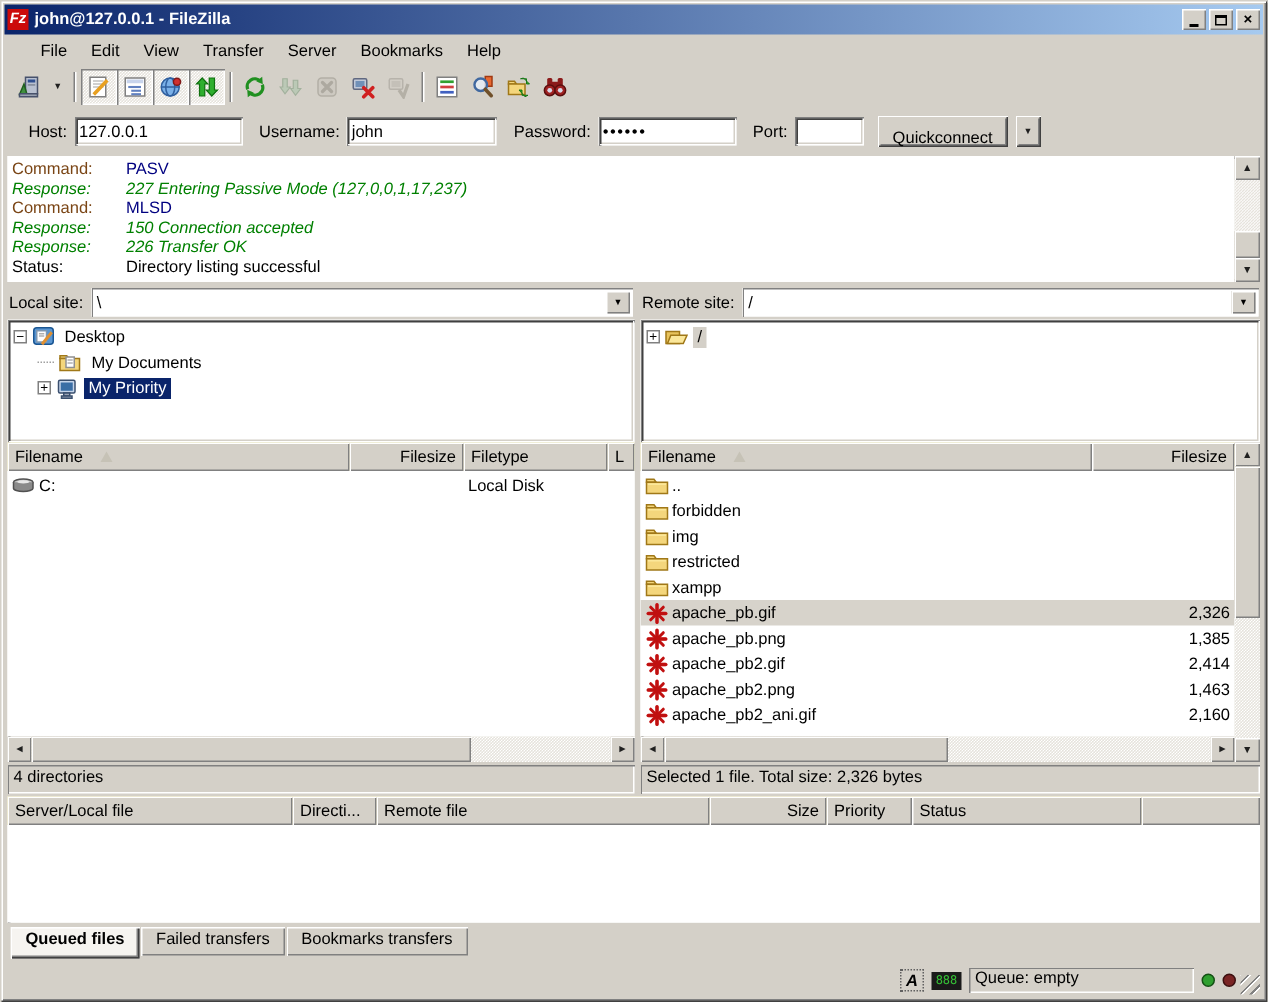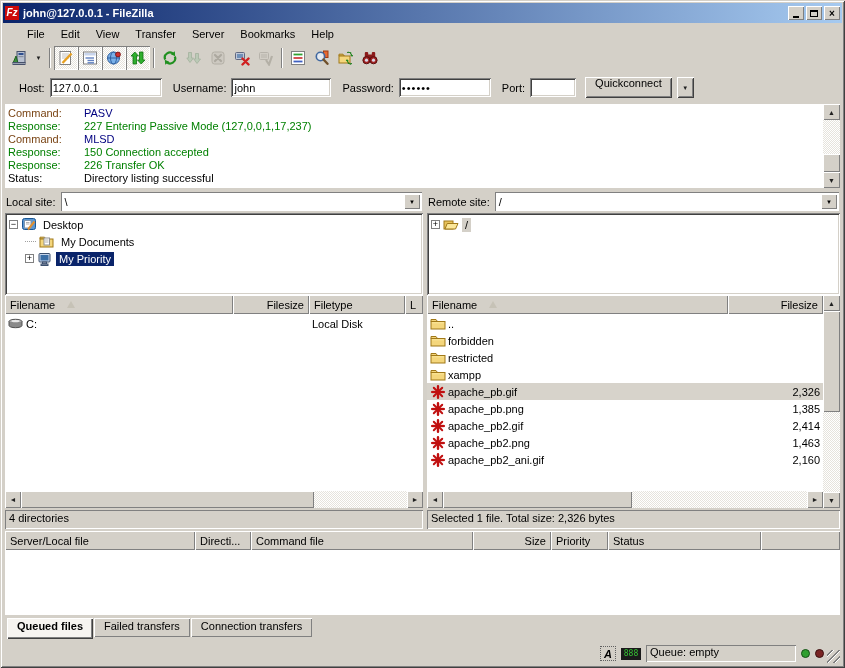--- a/index.html
+++ b/index.html
@@ -49,31 +49,31 @@
   .tsep { width:2px; height:20px; margin:0 3px; border-left:1px solid #808080; border-right:1px solid #fff; }
   .ticon svg { display:block; }
 
   
   .quickbar { height:31px; flex:0 0 31px; display:flex; align-items:center; padding-left:10px; gap:5px; }
   .qlabel { margin-left:6px; }
   .qfield { height:19px; background:#fff; border:none; outline:none; padding:2px 3px;
     font-family:"Liberation Sans","DejaVu Sans",sans-serif; font-size:11px;
     box-shadow: inset 1px 1px 0 #808080, inset -1px -1px 0 #ffffff, inset 2px 2px 0 #404040, inset -2px -2px 0 #d4d0c8; }
   .f-host { width:112px; } .f-user { width:100px; } .f-pass { width:92px; letter-spacing:1px; } .f-port { width:46px; }
-  .qbtn { height:21px; padding:0 10px; background:#d4d0c8; display:flex; align-items:flex-start; margin-left:4px; }
+  .qbtn { height:21px; padding:0 10px; background:#d4d0c8; display:flex; align-items:flex-end; margin-left:4px; }
   .qddbtn { width:17px; height:21px; background:#d4d0c8; display:flex; align-items:center; justify-content:center; }
 
   
   .logpane { flex:0 0 84px; margin:1px 2px 2px; display:flex; background:#fff; }
   .logbody { flex:1; padding:3px 0 0 3px; overflow:hidden; background:#fff; }
   .logline { display:flex; line-height:13px; white-space:nowrap; }
   .loglabel { width:76px; flex:0 0 76px; }
   .t-command .loglabel, .t-command .logtext.lbl { color:#7a4515; }
   .t-command .logtext { color:#000080; }
-  .t-response .loglabel, .t-response .logtext { color:#008000; }
+  .t-response .loglabel, .t-response .logtext { color:#008000;font-style:italic; }
   .t-status .loglabel, .t-status .logtext { color:#000; }
 
   
   .vscroll { width:17px; flex:0 0 17px; display:flex; flex-direction:column; }
   .hscroll { height:17px; flex:0 0 17px; display:flex; }
   .sbtn { background:#d4d0c8; display:flex; align-items:center; justify-content:center;
     color:#202020; font-size:7px; }
   .vscroll .sbtn { height:16px; flex:0 0 16px; }
   .hscroll .sbtn { width:16px; flex:0 0 16px; }
   .strack { flex:1; position:relative; }
@@ -544,20 +544,35 @@
               </div>
               <div class="lrow">
                 <div class="lcell" style="flex: 1 1 auto;">
                   <span class="fsicon">
                     <svg width="16" height="16" viewBox="0 0 16 16" xmlns="http://www.w3.org/2000/svg">
                       <path d="M1 5.5 L1 3.5 L6 3.5 L7.5 5.5 Z" fill="#f4d67c" stroke="#a07818"></path>
                       <rect x="1" y="5.5" width="14" height="7.5" fill="#f4d67c" stroke="#a07818"></rect>
                       <line x1="2" y1="6.8" x2="14" y2="6.8" stroke="#fbe79a"></line>
                     </svg>
                   </span>
+                  <span>img</span>
+                </div>
+                <div class="lcell r" style="flex: 0 0 95px; width: 95px;">
+                  <span></span>
+                </div>
+              </div>
+              <div class="lrow">
+                <div class="lcell" style="flex: 1 1 auto;">
+                  <span class="fsicon">
+                    <svg width="16" height="16" viewBox="0 0 16 16" xmlns="http://www.w3.org/2000/svg">
+                      <path d="M1 5.5 L1 3.5 L6 3.5 L7.5 5.5 Z" fill="#f4d67c" stroke="#a07818"></path>
+                      <rect x="1" y="5.5" width="14" height="7.5" fill="#f4d67c" stroke="#a07818"></rect>
+                      <line x1="2" y1="6.8" x2="14" y2="6.8" stroke="#fbe79a"></line>
+                    </svg>
+                  </span>
                   <span>restricted</span>
                 </div>
                 <div class="lcell r" style="flex: 0 0 95px; width: 95px;">
                   <span></span>
                 </div>
               </div>
               <div class="lrow">
                 <div class="lcell" style="flex: 1 1 auto;">
                   <span class="fsicon">
                     <svg width="16" height="16" viewBox="0 0 16 16" xmlns="http://www.w3.org/2000/svg">
@@ -705,42 +720,42 @@
 
   <div class="queuepane sunken">
     <div class="lheader" id="queueHeader">
         <div class="hcell raised-thin" style="flex: 0 0 190px; width: 190px;">
           <span>Server/Local file</span>
         </div>
         <div class="hcell raised-thin" style="flex: 0 0 56px; width: 56px;">
           <span>Directi...</span>
         </div>
         <div class="hcell raised-thin" style="flex: 0 0 222px; width: 222px;">
-          <span>Command file</span>
+          <span>Remote file</span>
         </div>
         <div class="hcell raised-thin r" style="flex: 0 0 78px; width: 78px;">
           <span>Size</span>
         </div>
         <div class="hcell raised-thin" style="flex: 0 0 57px; width: 57px;">
           <span>Priority</span>
         </div>
         <div class="hcell raised-thin" style="flex: 0 0 153px; width: 153px;">
           <span>Status</span>
         </div>
         <div class="hcell raised-thin" style="flex: 1 1 auto;">
           <span></span>
         </div>
       </div>
     <div class="qbody"></div>
   </div>
 
   <div class="tabsrow" id="tabs">
       <div class="tab raised-thin active">Queued files</div>
       <div class="tab raised-thin">Failed transfers</div>
-      <div class="tab raised-thin">Connection transfers</div>
+      <div class="tab raised-thin">Bookmarks transfers</div>
     </div>
 
   <div class="statusbar">
     <div class="sbright">
       <span class="typeind">A</span>
       <span class="speedind">888</span>
       <span class="queuebox sunken-thin">Queue: empty</span>
       <span class="led green"></span>
       <span class="led red"></span>
     </div>

